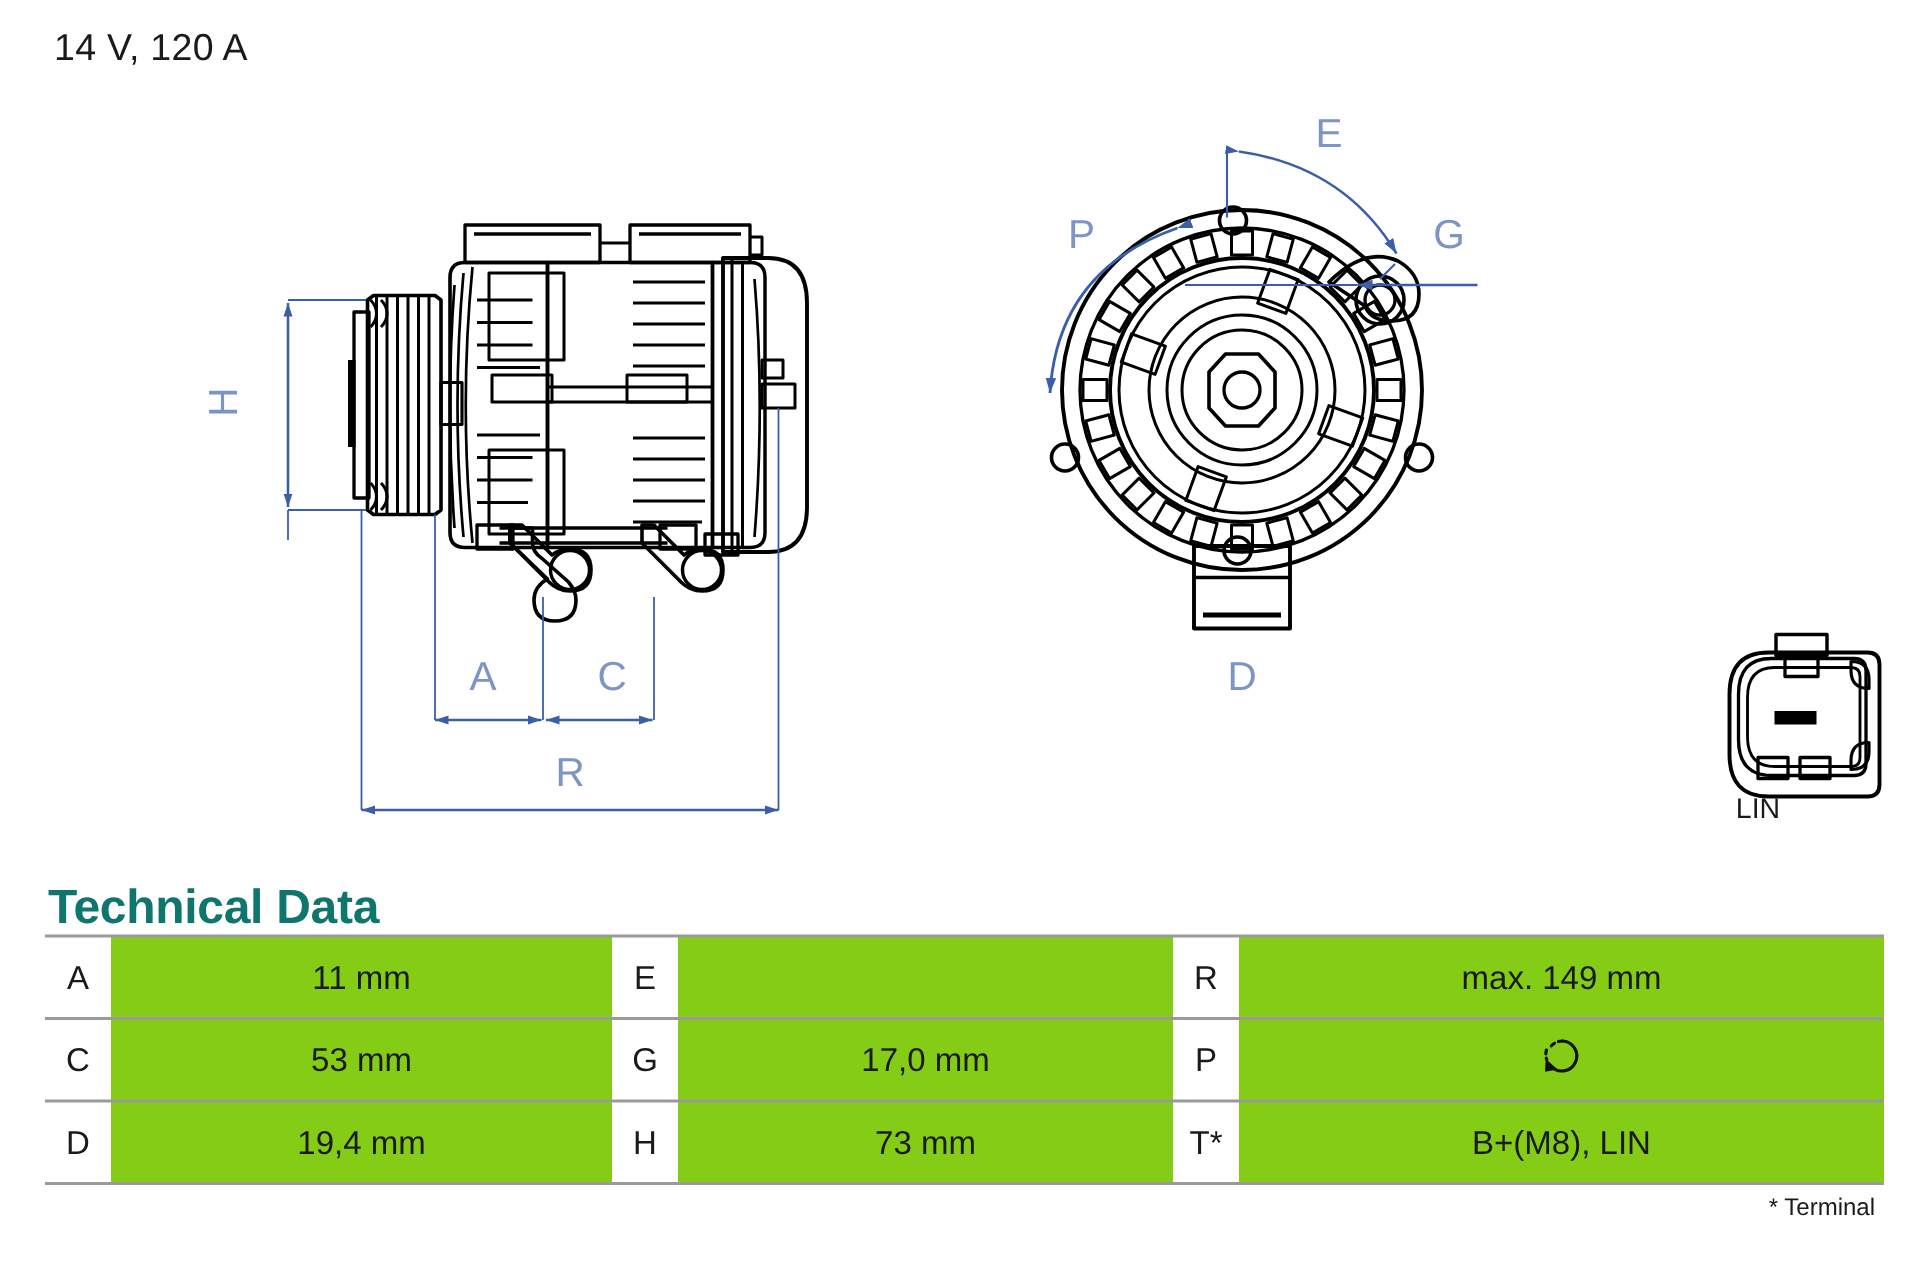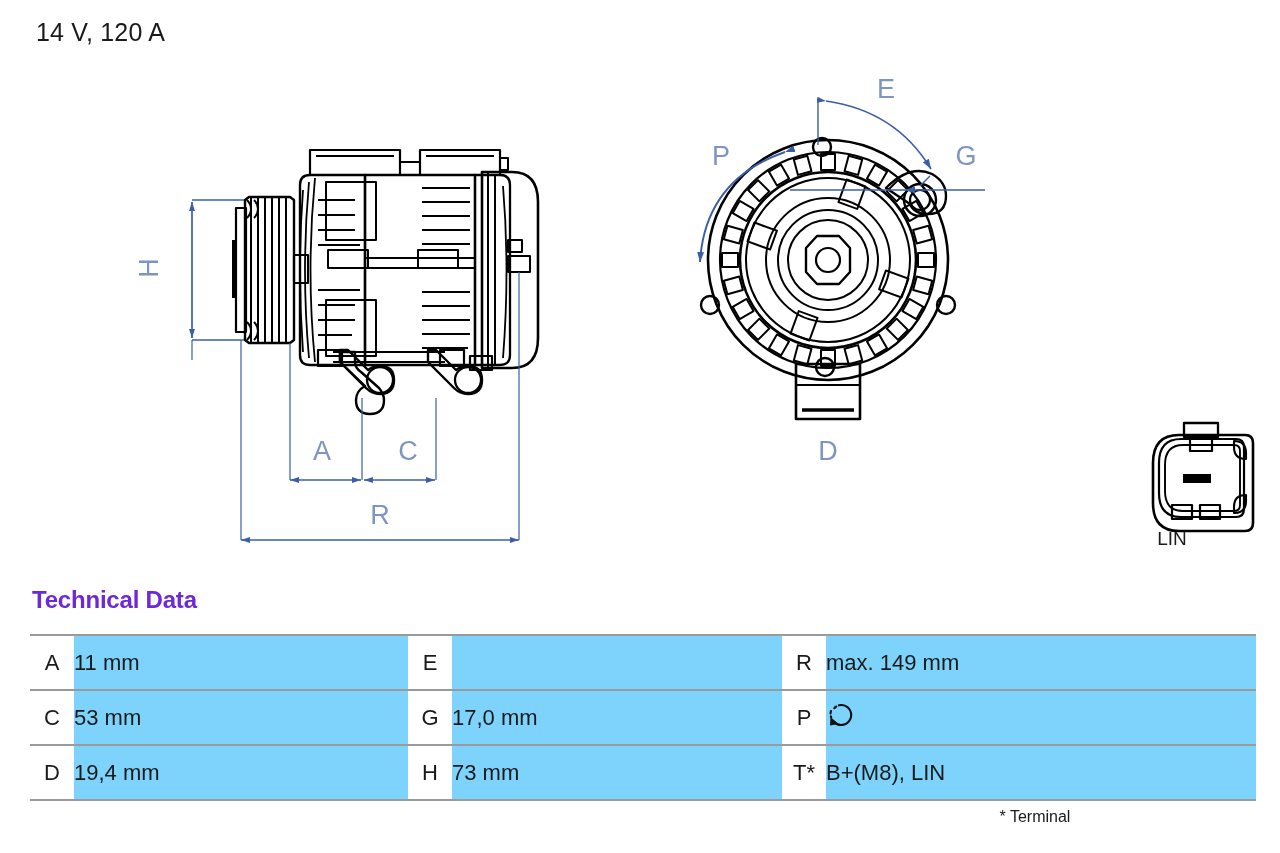--- a/index.html
+++ b/index.html
@@ -40,24 +40,24 @@
   }
 
   
   #tech-section {
     position: absolute;
     left: 30px;
     top: 586px;
     width: 1220px;
   }
   #tech-title {
-    font-size: 24px;
+    font-size: 32px;
     font-weight: bold;
-    color: #6d28d9;
-    margin: 0 0 20px 2px;
+    color: #0f766e;
+    margin: 0 0 0 2px;
     letter-spacing: -0.2px;
   }
   table#tech-table {
     border-collapse: collapse;
     width: 1220px;
     table-layout: fixed;
   }
   table#tech-table tr {
     height: 55px;
   }
@@ -70,30 +70,31 @@
     padding: 0;
   }
   td.key-cell {
     background: #ffffff;
     width: 38px;
     text-align: center;
     padding-left: 4px;
     padding-right: 4px;
   }
   td.val-cell {
-    background: #7dd3fc;
+    background: #84cc16;
     padding-left: 14px;
+    text-align: center;
   }
   col.c-key  { width: 44px; }
   col.c-val1 { width: 334px; }
   col.c-val2 { width: 330px; }
   col.c-val3 { width: 430px; }
 
   #table-footnote {
-    text-align: center;
+    text-align: right;
     font-size: 16px;
     color: #1a1a1a;
     margin-top: 7px;
     padding-left: 790px;
   }
 
   
   .rot-icon { display: inline-block; vertical-align: middle; }
 </style>
 </head>

